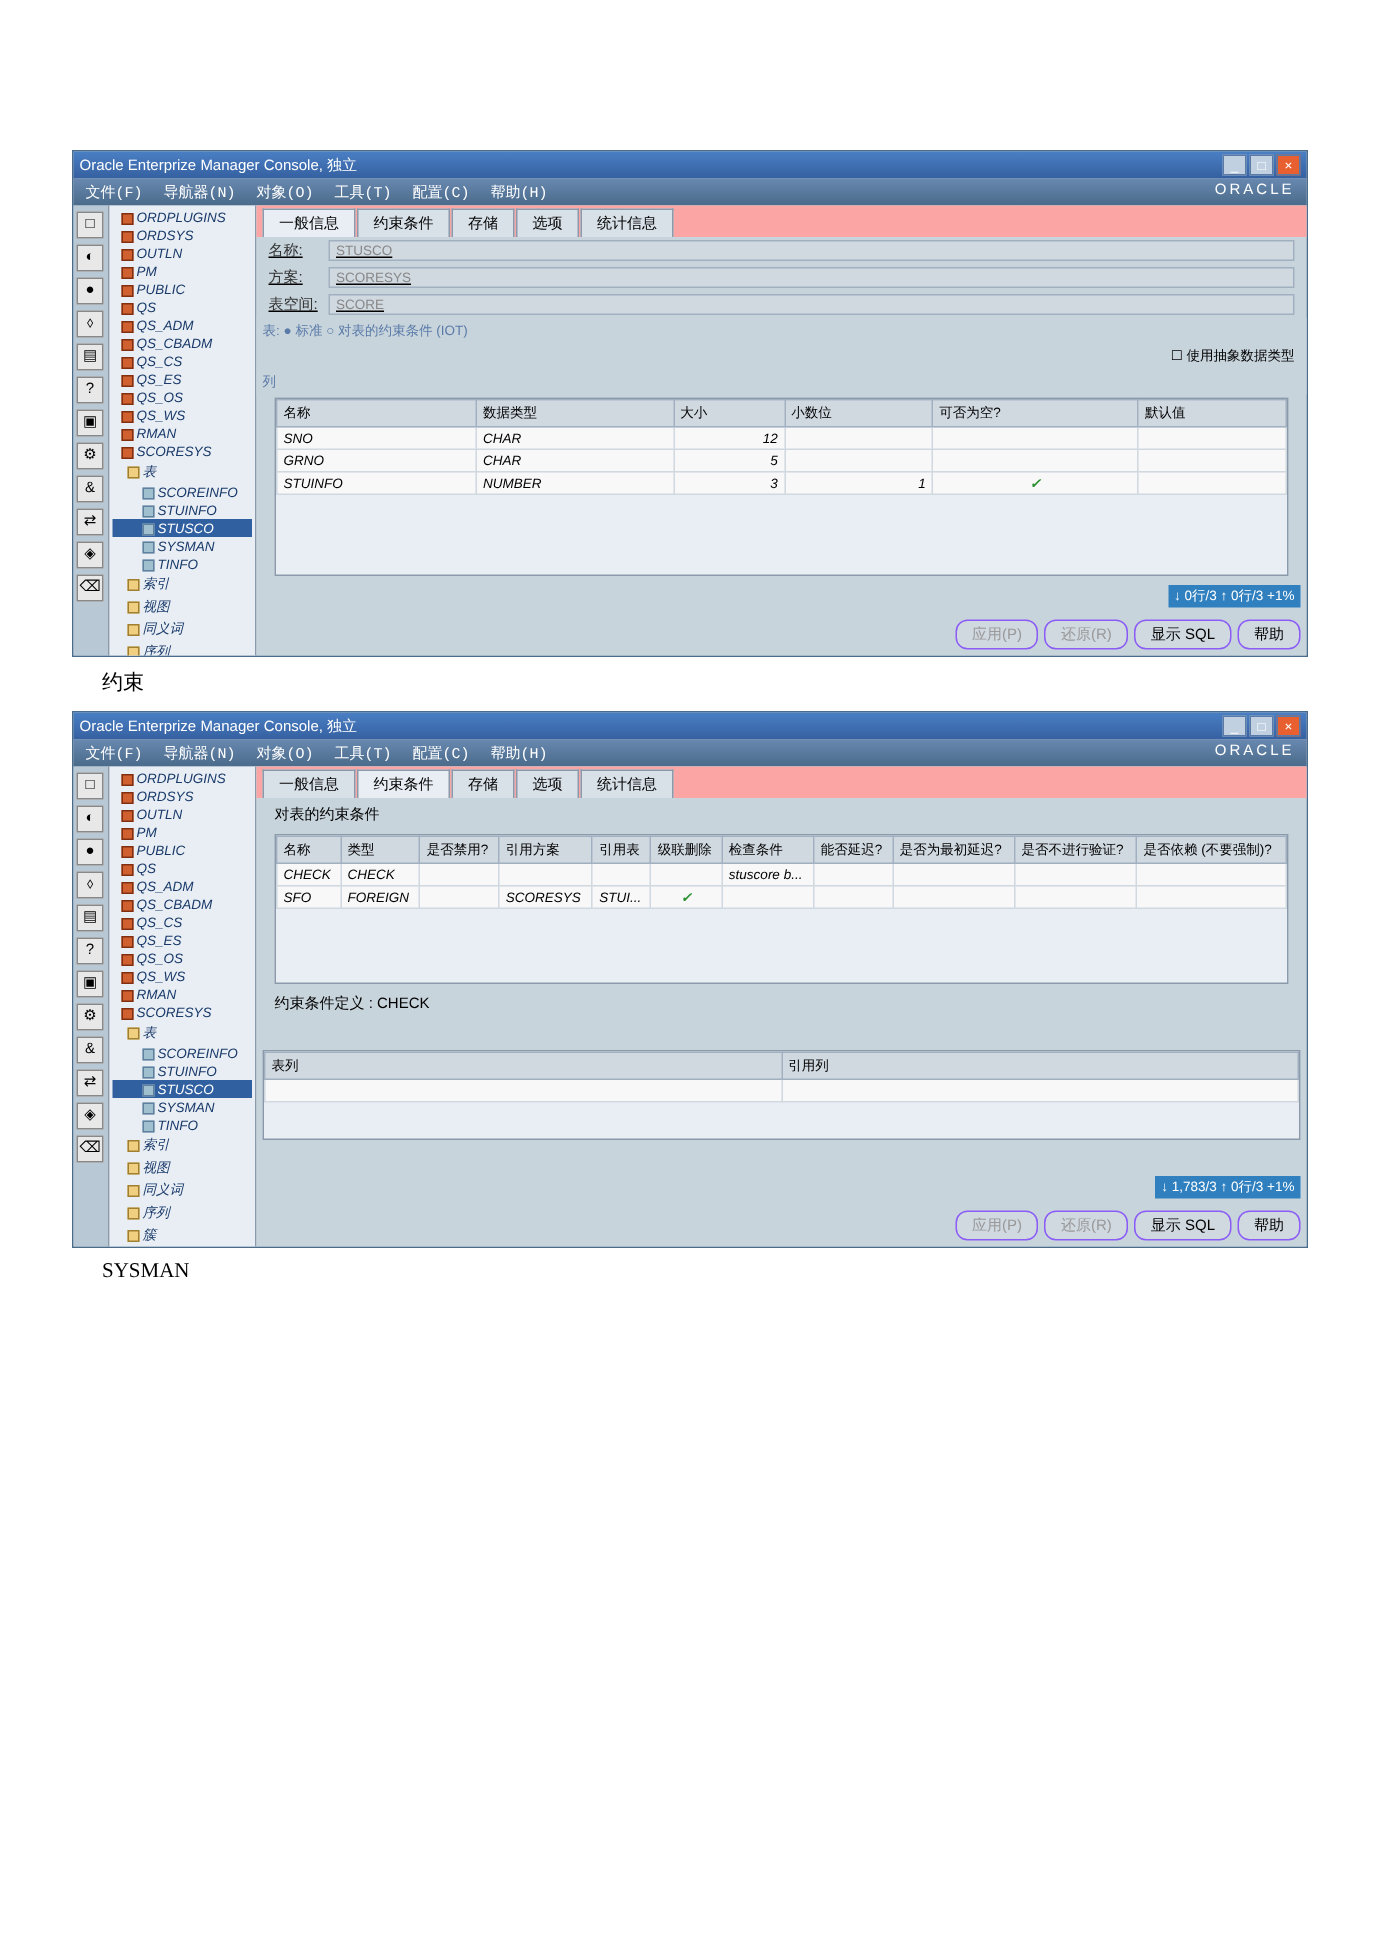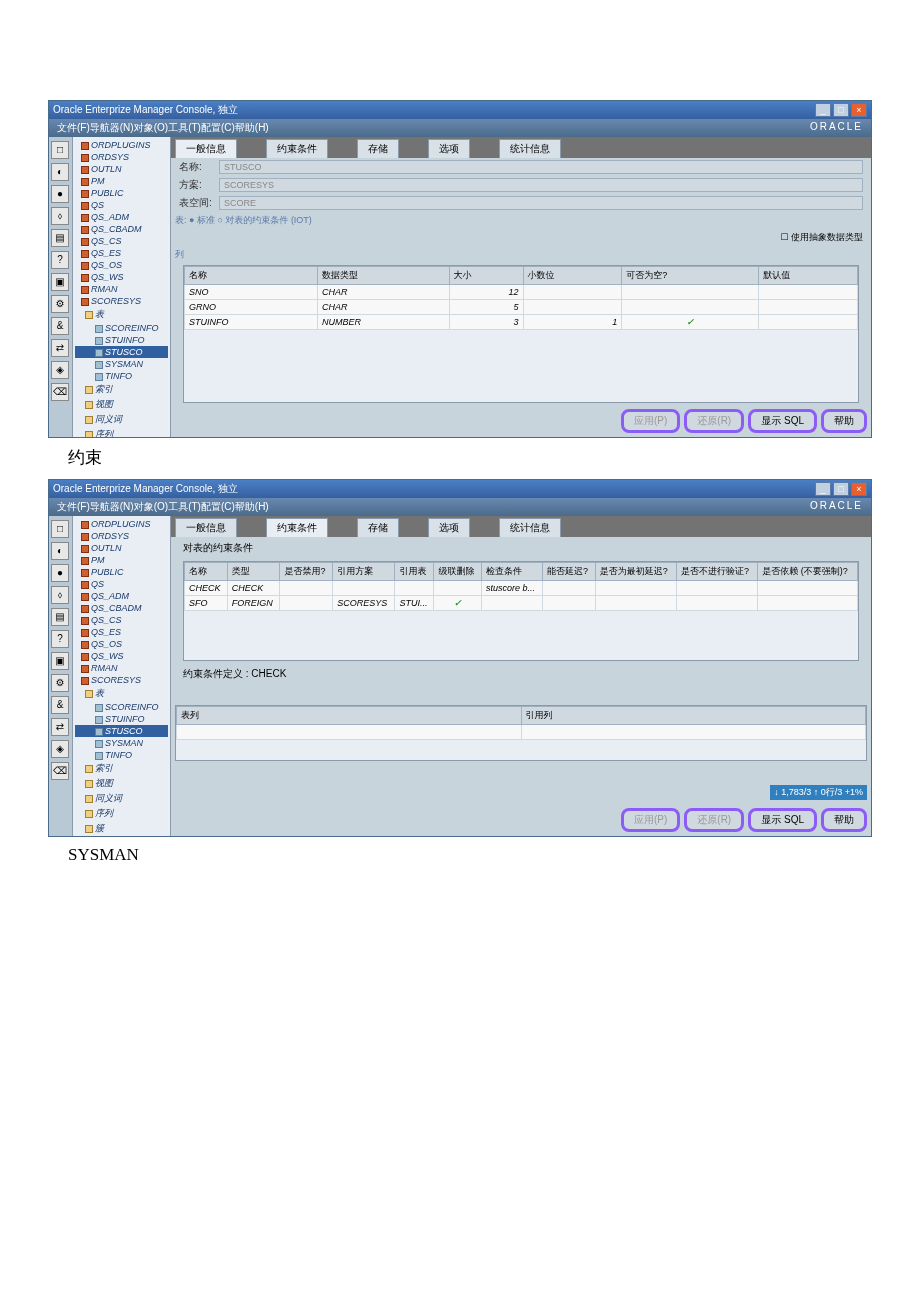--- a/index.html
+++ b/index.html
@@ -5,51 +5,51 @@
 * { box-sizing: border-box; margin: 0; padding: 0; }
 body { font-family: "Microsoft YaHei", Arial, sans-serif; font-size: 11px; background: #fff; }
 .page { width: 824px; margin: 0 auto; }
 .window { border: 1px solid #4a6b8a; background: #c8d4dc; margin-top: 100px; }
 .titlebar { background: linear-gradient(to bottom, #4a7fc4, #3560a0); color: #fff; padding: 2px 4px; display: flex; justify-content: space-between; align-items: center; height: 18px; }
 .titlebar .title { font-size: 10px; }
 .winbtns { display: flex; gap: 2px; }
 .winbtn { width: 16px; height: 14px; background: #c0d0e0; border: 1px solid #5a7ba8; font-size: 9px; text-align: center; line-height: 12px; cursor: pointer; }
 .winbtn.close { background: #e86030; color: #fff; }
 .menubar { background: linear-gradient(to bottom, #6888b0, #4a6b8a); color: #fff; padding: 2px 8px; font-size: 10px; display: flex; justify-content: space-between; }
-.menubar .menus { display: flex; gap: 0; }
+.menubar .menus { display: flex; gap: 14px; font-family: Liberation Mono, monospace; }
 .menubar .brand { font-size: 10px; letter-spacing: 2px; }
 .body { display: flex; height: 300px; }
 .iconbar { width: 24px; background: #b8c8d4; border-right: 1px solid #8a9aaa; display: flex; flex-direction: column; gap: 4px; padding: 4px 2px; }
 .ico { width: 18px; height: 18px; background: #e8e8e8; border: 1px solid #888; font-size: 10px; text-align: center; line-height: 16px; cursor: pointer; }
 .tree { width: 98px; background: #e8eef4; border-right: 1px solid #8a9aaa; overflow: hidden; font-size: 9px; padding: 2px; }
 .tree-item { padding: 1px 0 1px 6px; white-space: nowrap; cursor: pointer; color: #1a3a6a; font-style: italic; }
 .tree-item.sel { background: #3060a0; color: #fff; }
 .tree-sub { padding-left: 10px; }
 .tree-sub2 { padding-left: 20px; }
 .ui { width: 8px; height: 8px; display: inline-block; background: #d06030; border: 1px solid #803010; vertical-align: middle; margin-right: 2px; }
 .fi { width: 8px; height: 8px; display: inline-block; background: #f0d080; border: 1px solid #a08030; vertical-align: middle; margin-right: 2px; }
 .ti { width: 8px; height: 8px; display: inline-block; background: #a0c0d0; border: 1px solid #6080a0; vertical-align: middle; margin-right: 2px; }
 .main { flex: 1; background: #c8d4dc; display: flex; flex-direction: column; }
-.tabs { display: flex; background: #737373; padding: 2px 4px 0 4px; gap: 28px; }
+.tabs { display: flex; background: #fca5a5; padding: 2px 4px 0 4px; }
 .tab { padding: 2px 10px; background: #d8e0e8; border: 1px solid #8a9aaa; border-bottom: none; font-size: 10px; cursor: pointer; margin-right: 1px; }
 .tab.active { background: #e8eef4; }
-.formrow { display: flex; align-items: center; padding: 2px 8px; font-size: 10px; }
+.formrow { display: flex; align-items: center; padding: 2px 8px; font-size: 10px; text-decoration: underline; }
 .formrow .lbl { width: 40px; color: #333; }
 .formrow .val { flex: 1; background: #d0d8e0; border: 1px solid #a0b0c0; padding: 1px 4px; color: #888; font-size: 9px; }
 .tablewrap { flex: 1; background: #e8eef4; margin: 2px 12px; border: 1px solid #8a9aaa; overflow: hidden; }
 .tablehint { font-size: 9px; color: #5a7ba8; padding: 2px 4px; background: #c8d4dc; }
 .table { width: 100%; border-collapse: collapse; font-size: 9px; }
 .table th { background: #d0d8e0; border: 1px solid #a0b0c0; padding: 2px 4px; font-weight: normal; text-align: left; }
 .table td { border: 1px solid #d0d8e0; padding: 2px 4px; background: #f8f8f8; font-style: italic; }
 .chk { color: #2a9030; font-weight: bold; }
 .footer { display: flex; justify-content: flex-end; padding: 4px; gap: 4px; align-items: center; }
-.btn { padding: 2px 10px; background: #d0d8e0; border: 3px solid #8b5cf6; font-size: 10px; cursor: pointer; border-radius: 8px; }
+.btn { padding: 2px 10px; background: #d0d8e0; border: 1px solid #8b5cf6; font-size: 10px; cursor: pointer; border-radius: 8px; }
 .btn.disabled { color: #999; }
 .pager { background: #3080c0; color: #fff; padding: 1px 4px; font-size: 9px; }
-.label-sec { font-size: 17px; margin: 8px 0 8px 20px; font-family: SimSun; }
+.label-sec { font-size: 14px; margin: 8px 0 8px 20px; font-family: SimSun; }
 .rightopt { font-size: 9px; padding: 2px 8px; text-align: right; background: #c8d4dc; }
 .window2 { margin-top: 10px; }
 .body2 { height: 320px; }
 .check-text { font-size: 10px; padding: 4px 12px; }
 .subtable { margin: 20px 4px; }
 </style>
 </head>
 <body>
 
 <div class="page">
@@ -171,20 +171,23 @@
                   <td>NUMBER</td>
                   <td style="text-align:right">3</td>
                   <td style="text-align:right">1</td>
                   <td style="text-align:center" class="chk">✓</td>
                   <td></td>
                 </tr>
         </tbody>
             </table>
       </div>
       <div class="footer">
+        <span class="pager">↓  0行/3  ↑  0行/3  +1%</span>
+      </div>
+      <div class="footer">
         <span class="btn disabled">应用(P)</span>
         <span class="btn disabled">还原(R)</span>
         <span class="btn">显示 SQL</span>
         <span class="btn">帮助</span>
       </div>
     </div>
   </div>
 </div>
 
 <div class="label-sec">约束</div>

